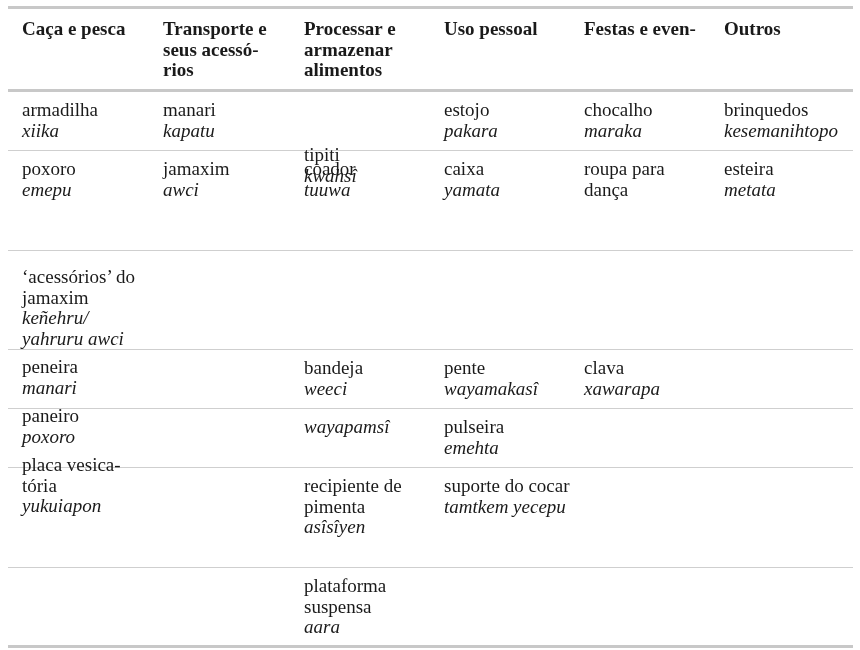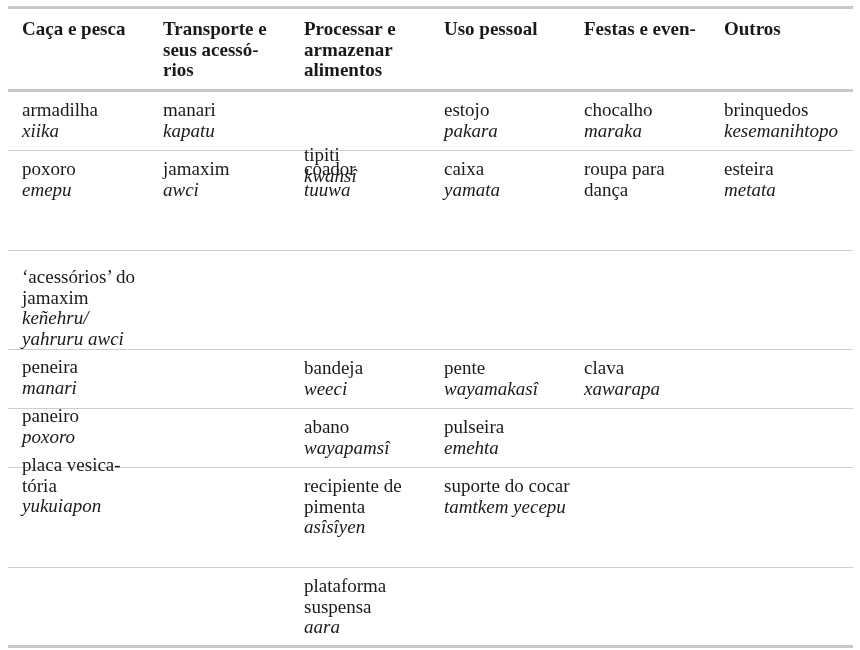--- a/index.html
+++ b/index.html
@@ -157,21 +157,20 @@
       <div class="row" style="height: 58px;">
         <div class="cell c0" style="padding-top: 8px;">
           <span class="pt"></span>
           <span class="ind"></span>
         </div>
         <div class="cell c1" style="padding-top: 8px;">
           <span class="pt"></span>
           <span class="ind"></span>
         </div>
         <div class="cell c2" style="padding-top: 8px;">
-          <span class="pt">abano</span>
           <span class="ind">wayapamsî</span>
         </div>
         <div class="cell c3" style="padding-top: 8px;">
           <span class="pt">pulseira</span>
           <span class="ind">emehta</span>
         </div>
         <div class="cell c4" style="padding-top: 8px;">
           <span class="pt"></span>
           <span class="ind"></span>
         </div>

